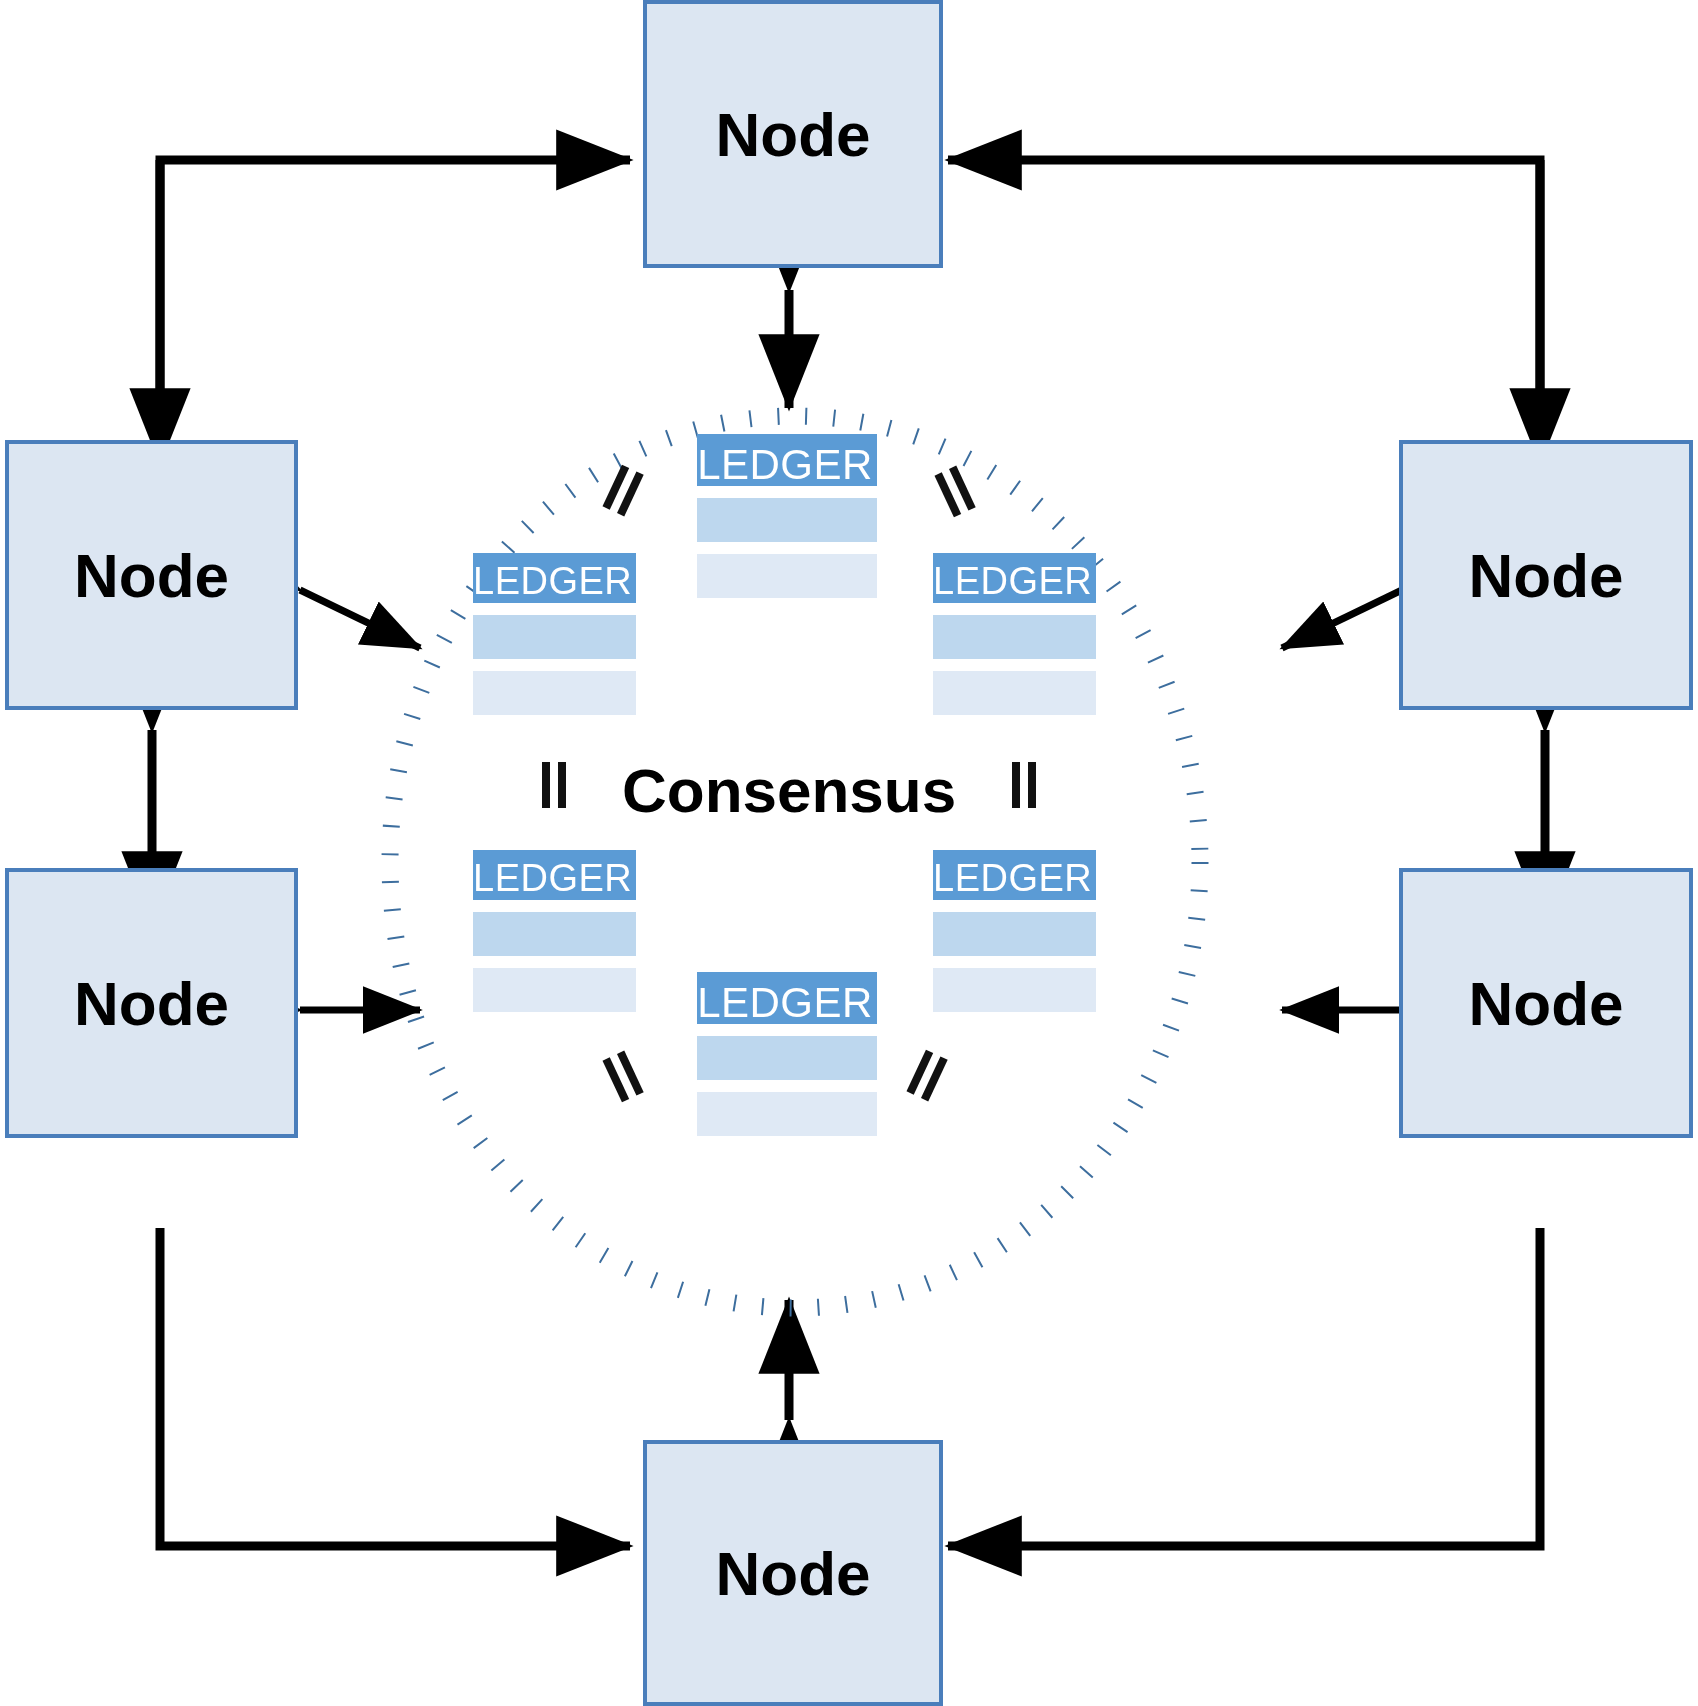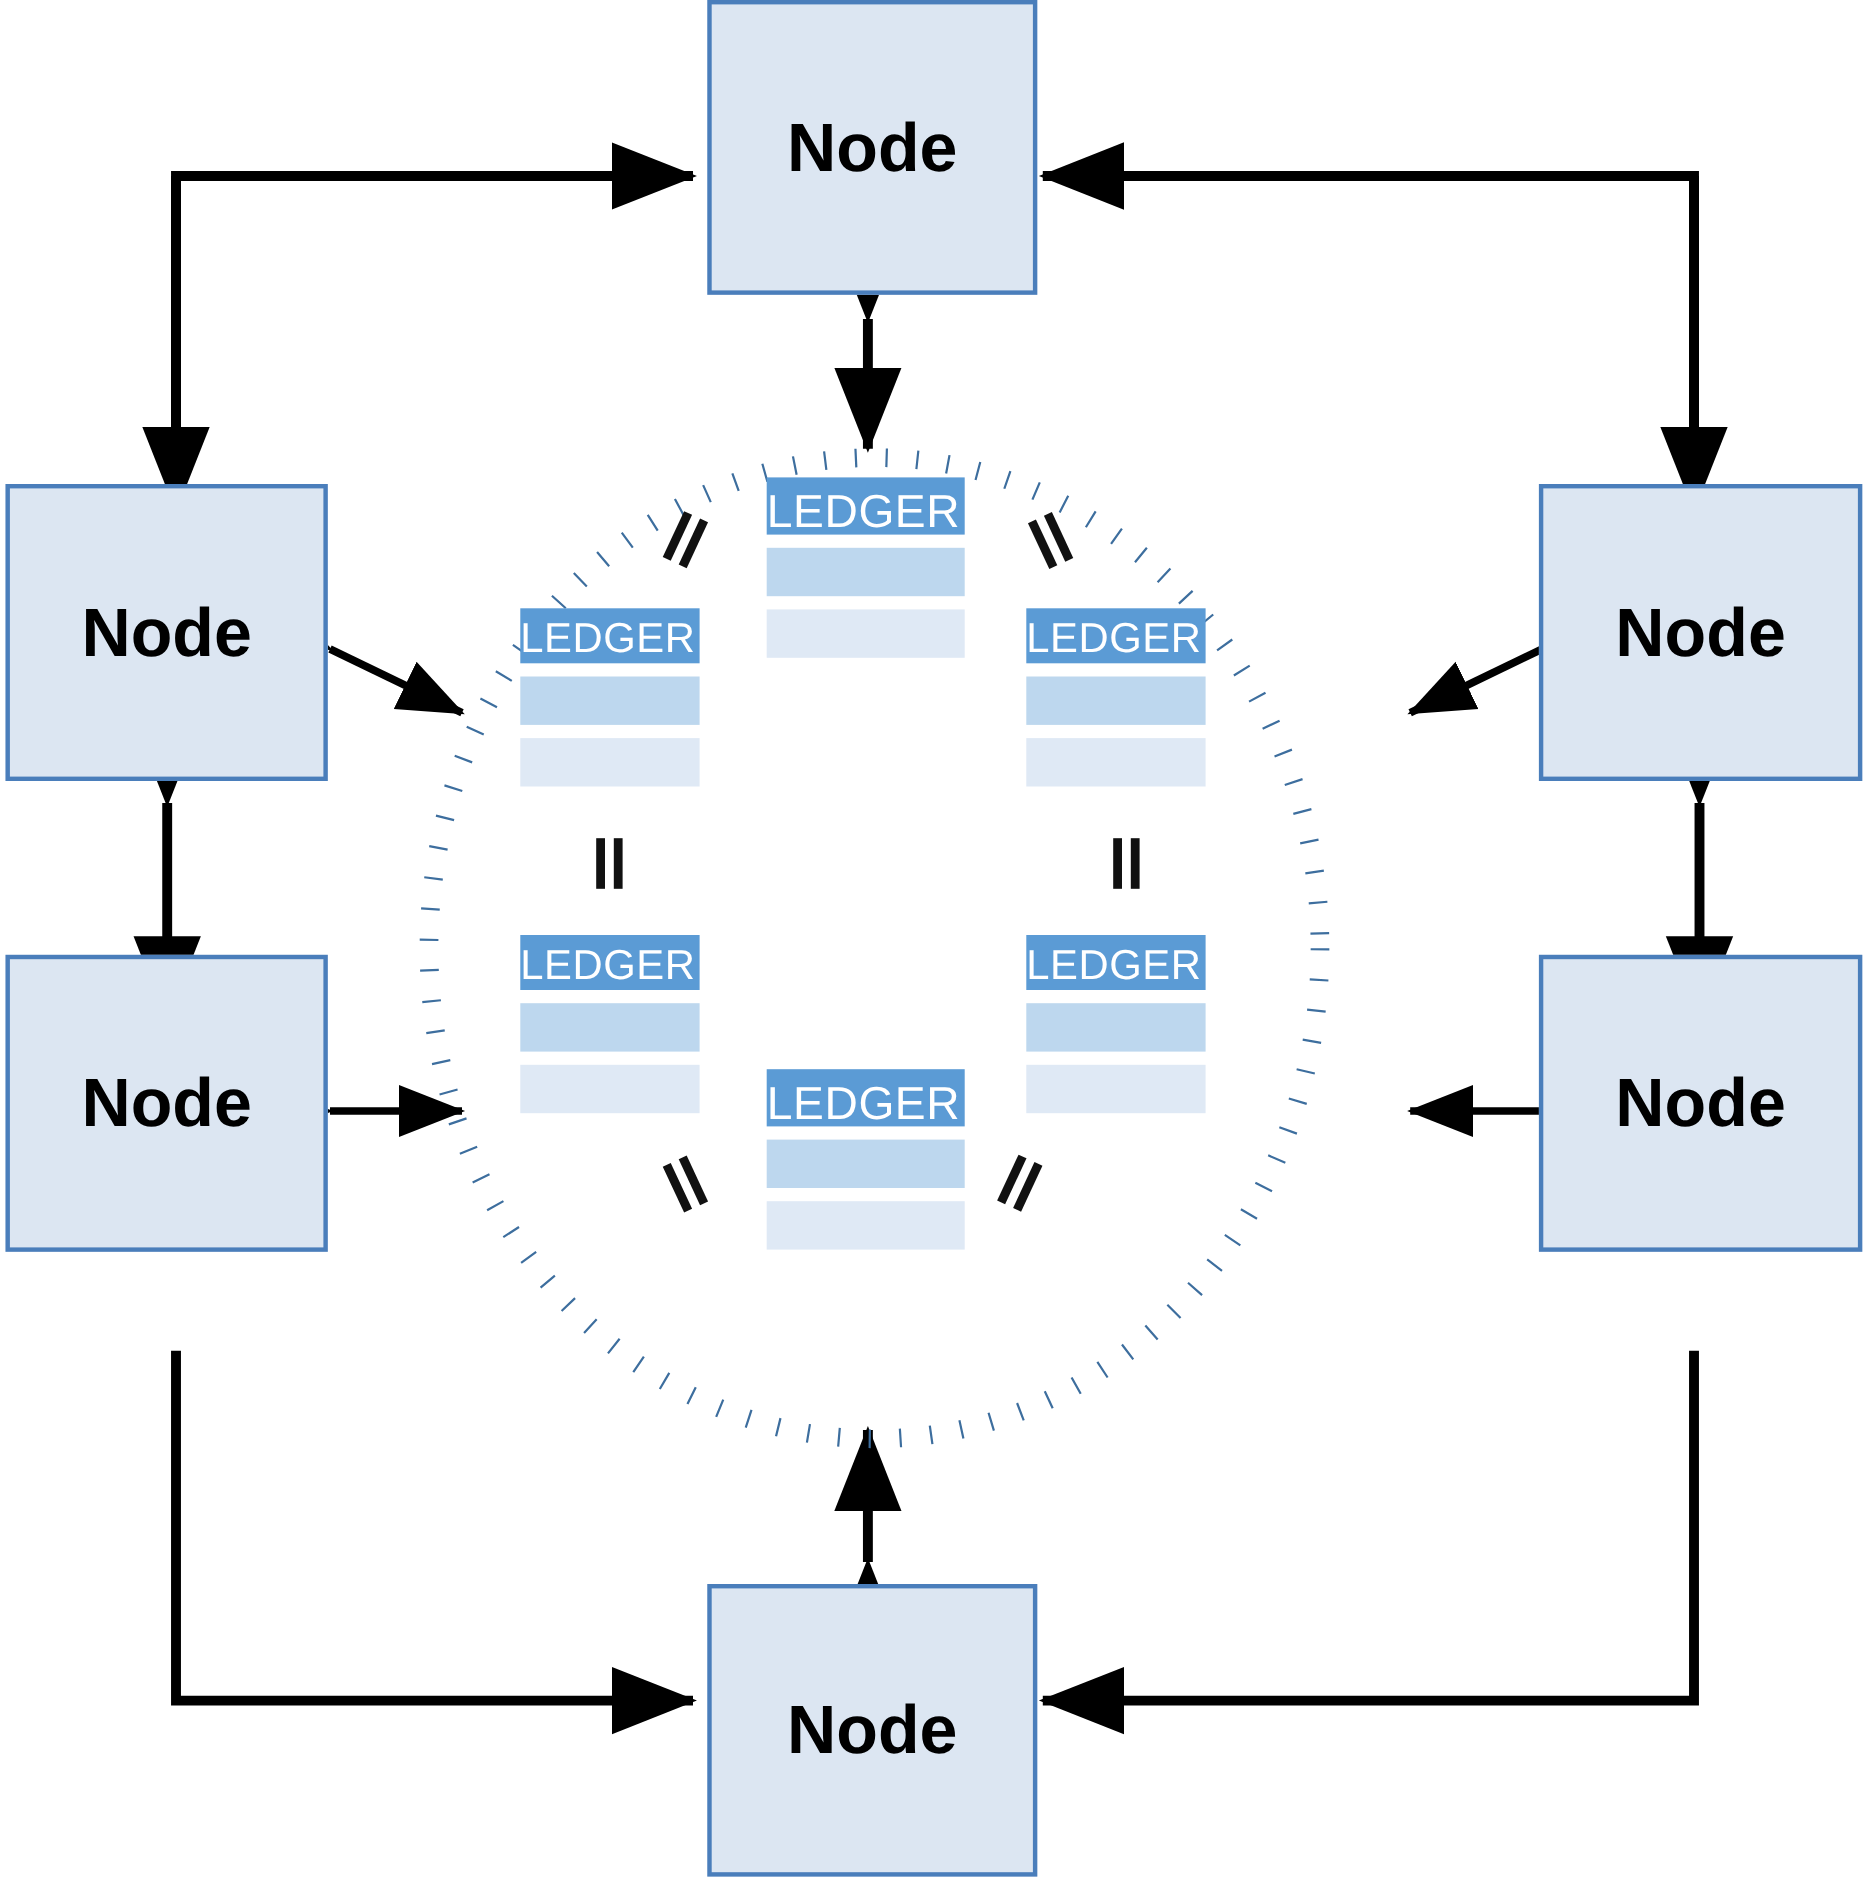--- a/index.html
+++ b/index.html
@@ -157,20 +157,21 @@
     <div class="bar1" style="height:44px;"></div>
     <div class="bar2" style="height:44px;"></div>
   </div>
 
   <div class="ledger" style="left:697px;top:972px;width:180px;">
     <div class="hdr" style="height:52px;">LEDGER</div>
     <div class="bar1" style="height:44px;"></div>
     <div class="bar2" style="height:44px;"></div>
   </div>
 
+  <div class="consensus" style="left:622px;top:755px;">Consensus</div>
 
   <div class="eq tilt-r" style="left:601px;top:468px;">
       <i></i>
       <i></i>
     </div>
   <div class="eq tilt-l" style="left:933px;top:468px;">
       <i></i>
       <i></i>
     </div>
 

